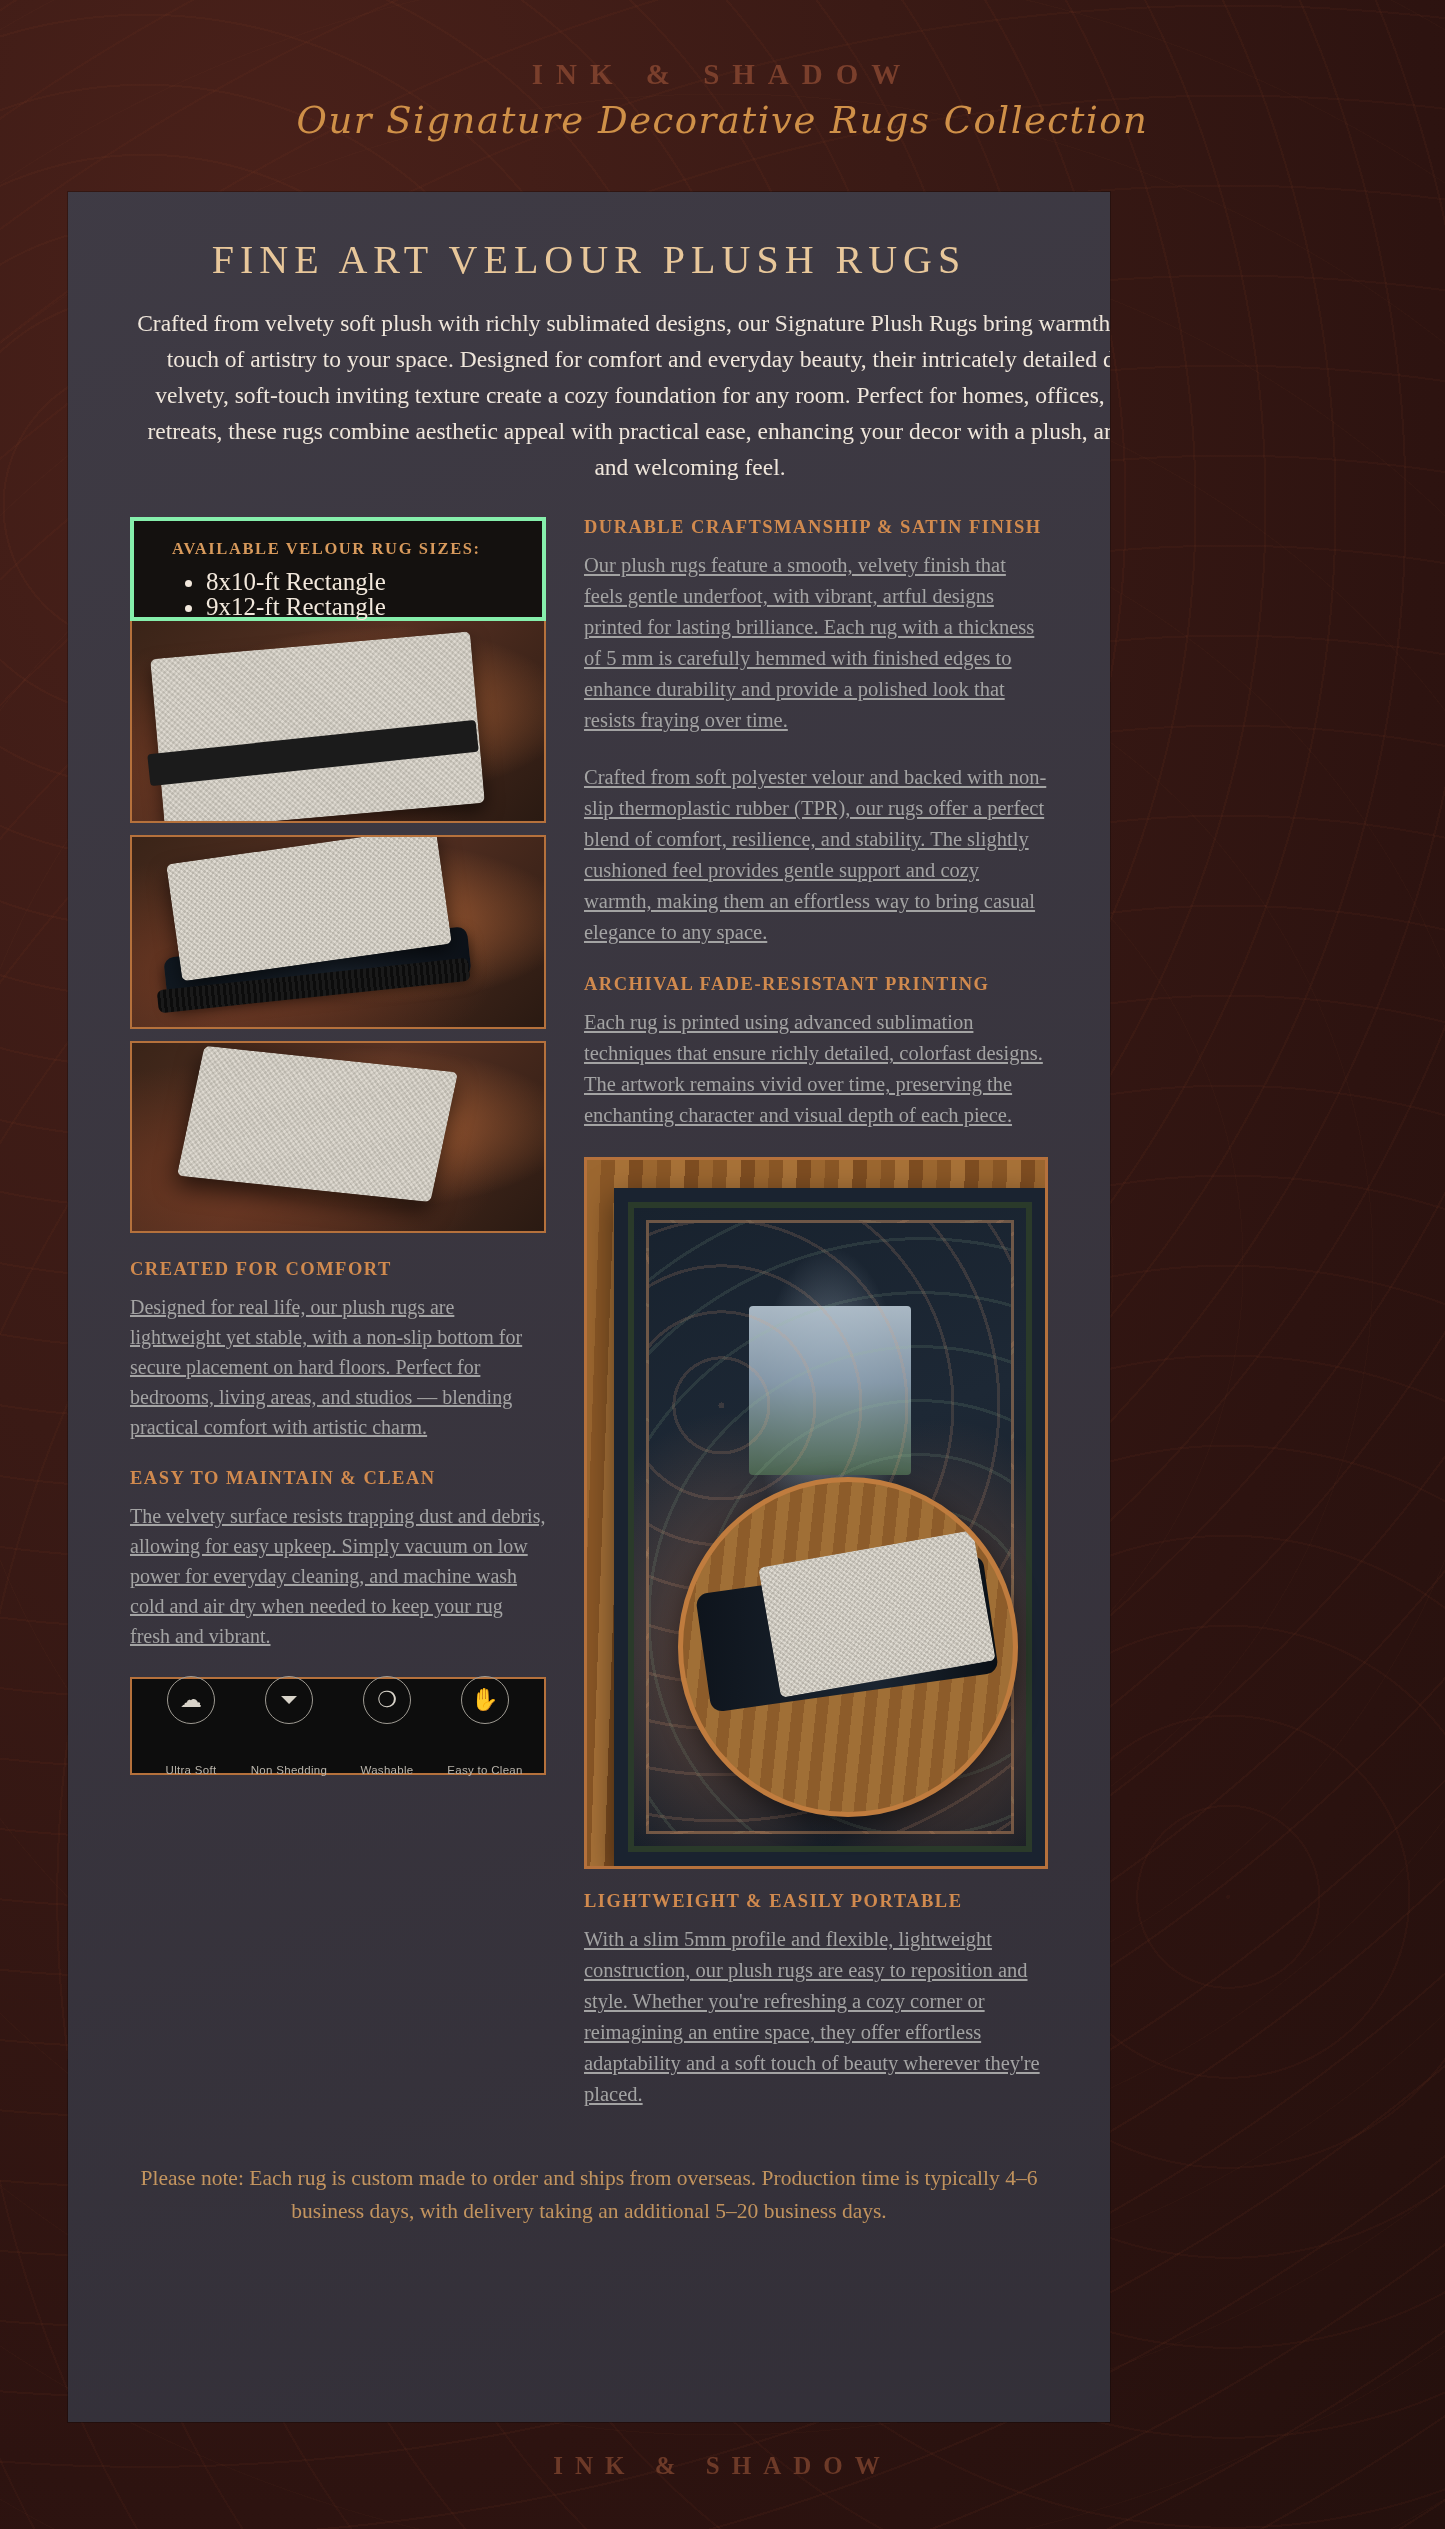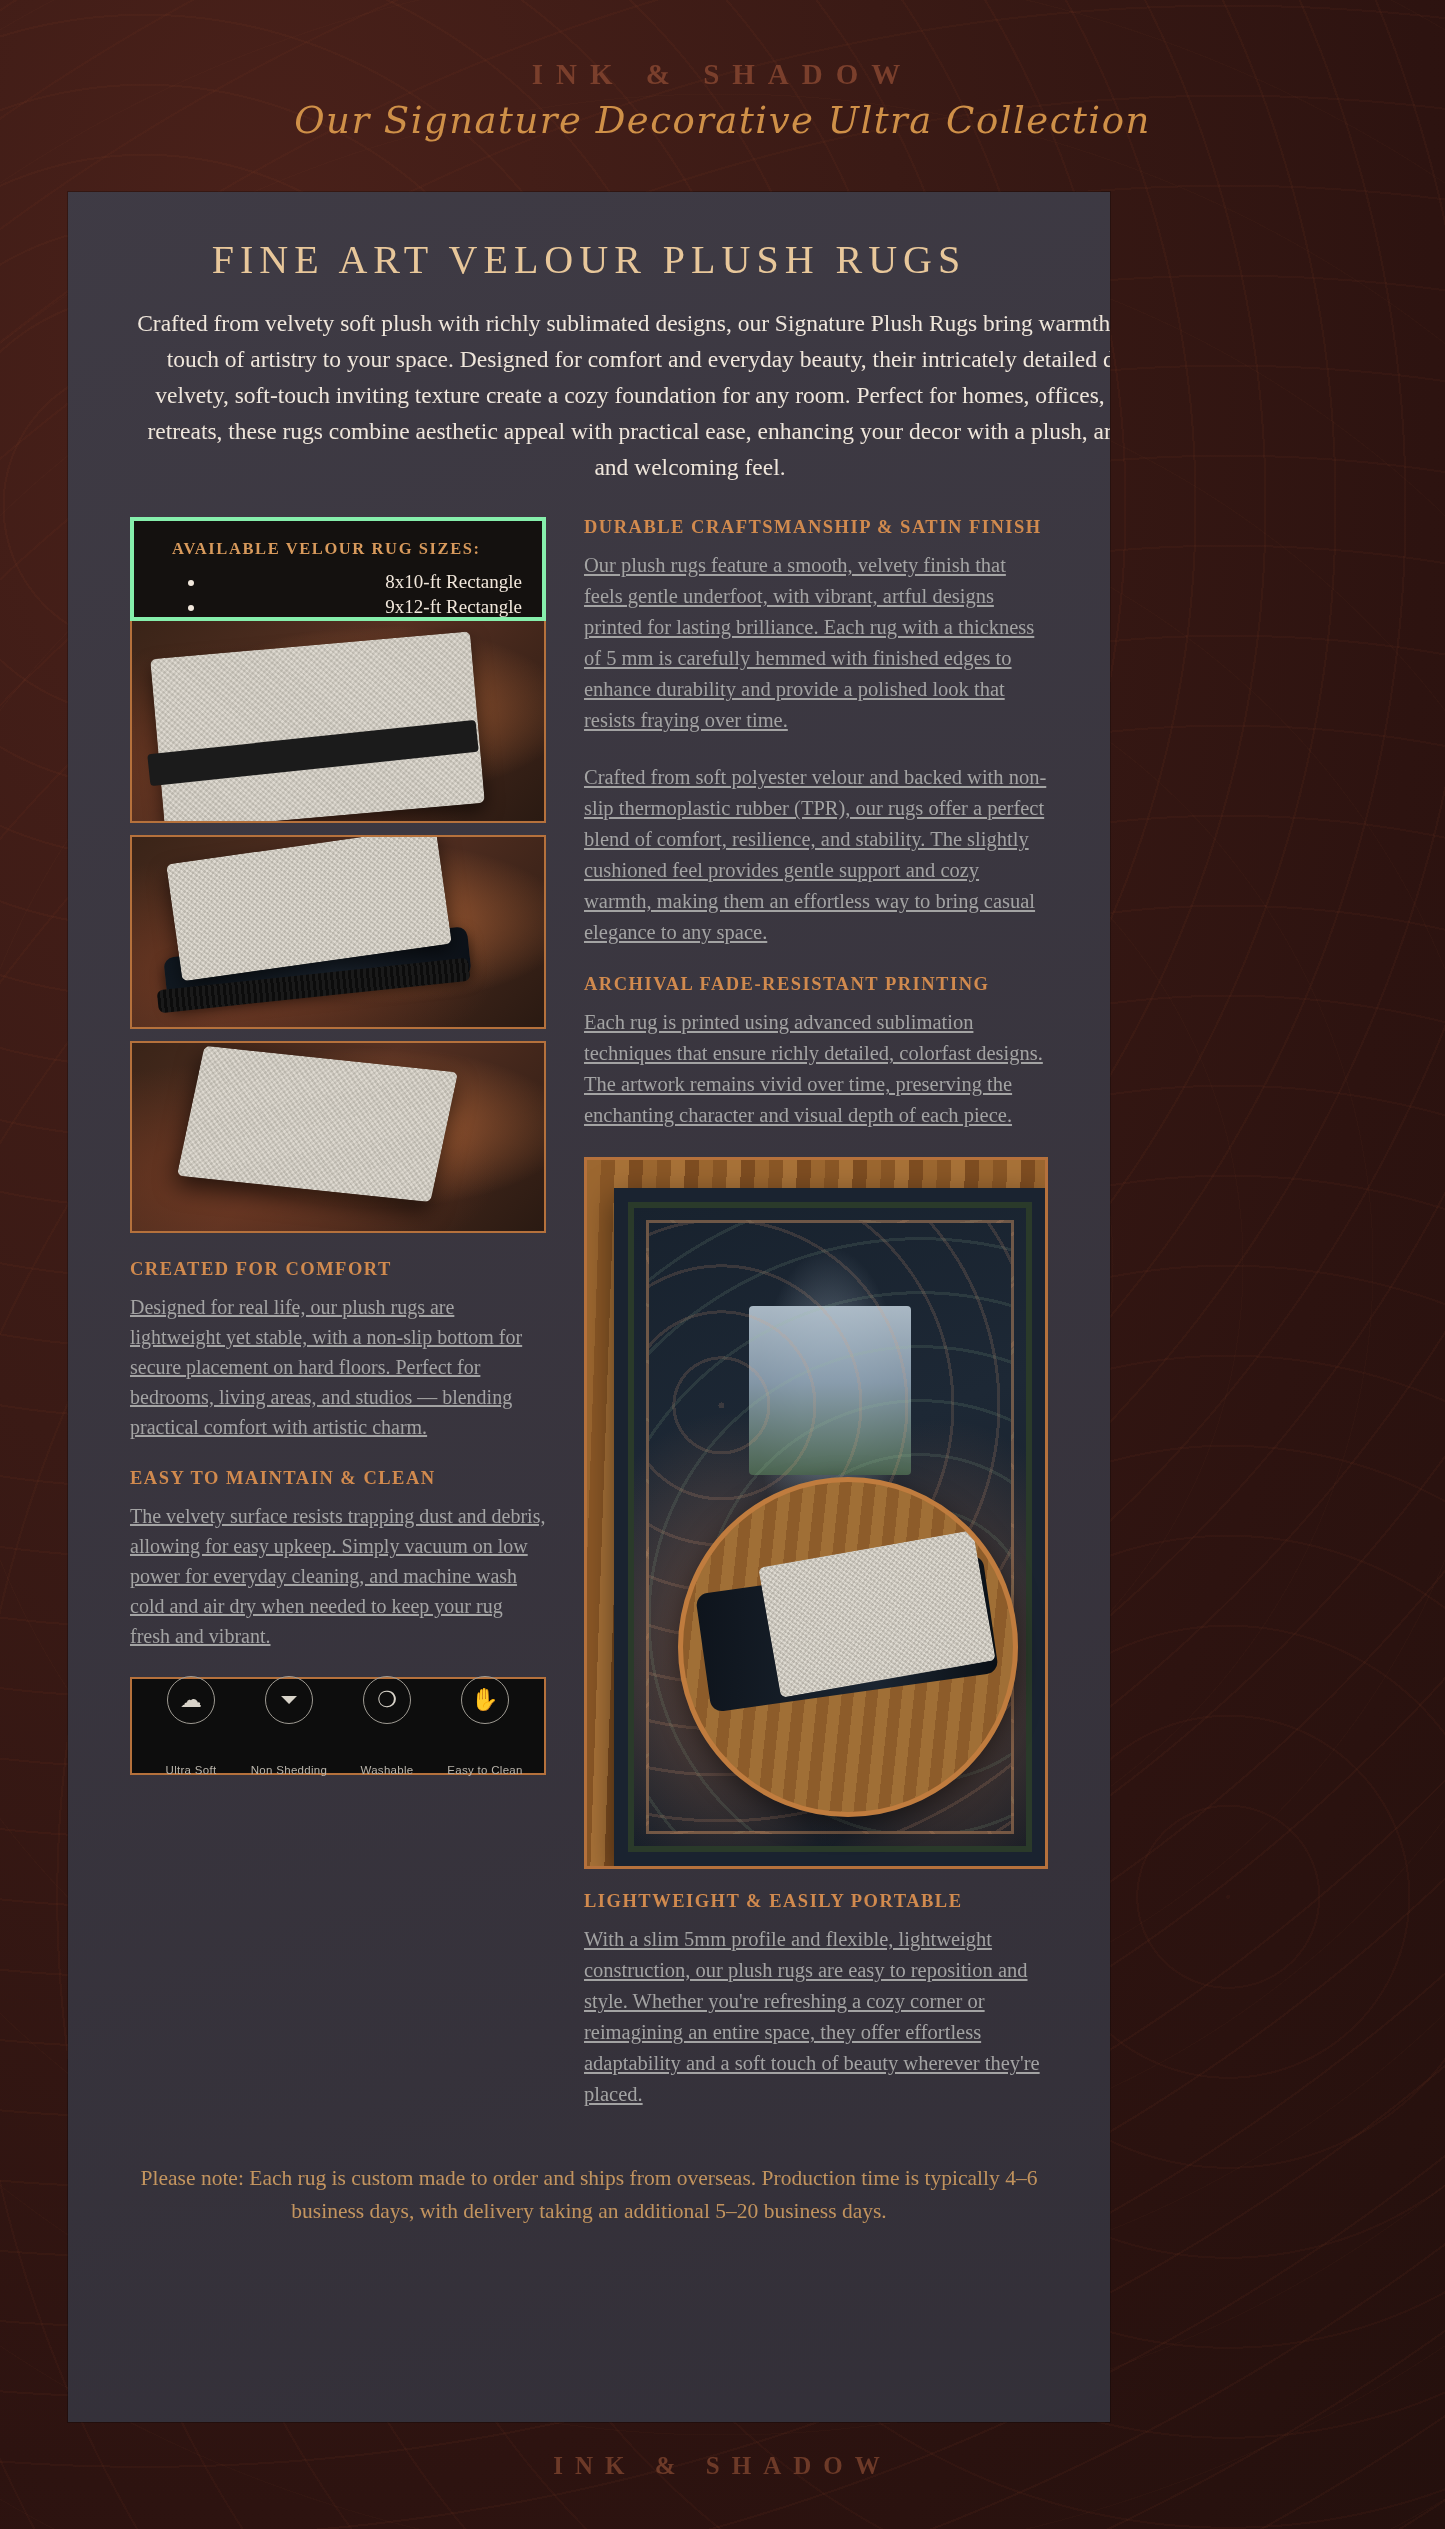--- a/index.html
+++ b/index.html
@@ -123,23 +123,22 @@
     margin: 0 0 10px 18px;
     font-size: 16.5px;
     letter-spacing: 1.6px;
     color: #d89a5c;
     font-weight: 600;
   }
   .size-box ul {
     margin: 0;
     padding-left: 52px;
     color: #f2e8dc;
-    font-size: 19px;
+    font-size: 25px;
     line-height: 25px;
-    text-align: right;
   }
 
   
   .photo {
     border: 2px solid #b5713c;
     position: relative;
     overflow: hidden;
     background: #2a1c12;
   }
   .photo-1 { height: 200px; margin-top: 0; border-top: none; }
@@ -335,21 +334,21 @@
     font-weight: 600;
   }
 </style>
 </head>
 <body>
 
 <div class="page-bg"></div>
 
 <div class="header">
   <div class="brand-top">INK &amp; SHADOW</div>
-  <div class="collection-title">Our Signature Decorative Ultra Collection</div>
+  <div class="collection-title">Our Signature Decorative Rugs Collection</div>
 </div>
 
 <div class="card">
   <div class="card-inner">
 
     <h1 class="main-title">FINE ART VELOUR PLUSH RUGS</h1>
 
     <p class="intro">Crafted from velvety soft plush with richly sublimated designs, our Signature Plush Rugs bring warmth, charm, and a touch of artistry to your space. Designed for comfort and everyday beauty, their intricately detailed designs and velvety, soft-touch inviting texture create a cozy foundation for any room. Perfect for homes, offices, and creative retreats, these rugs combine aesthetic appeal with practical ease, enhancing your decor with a plush, artful aesthetic and welcoming feel.</p>
 
     <div class="columns">

